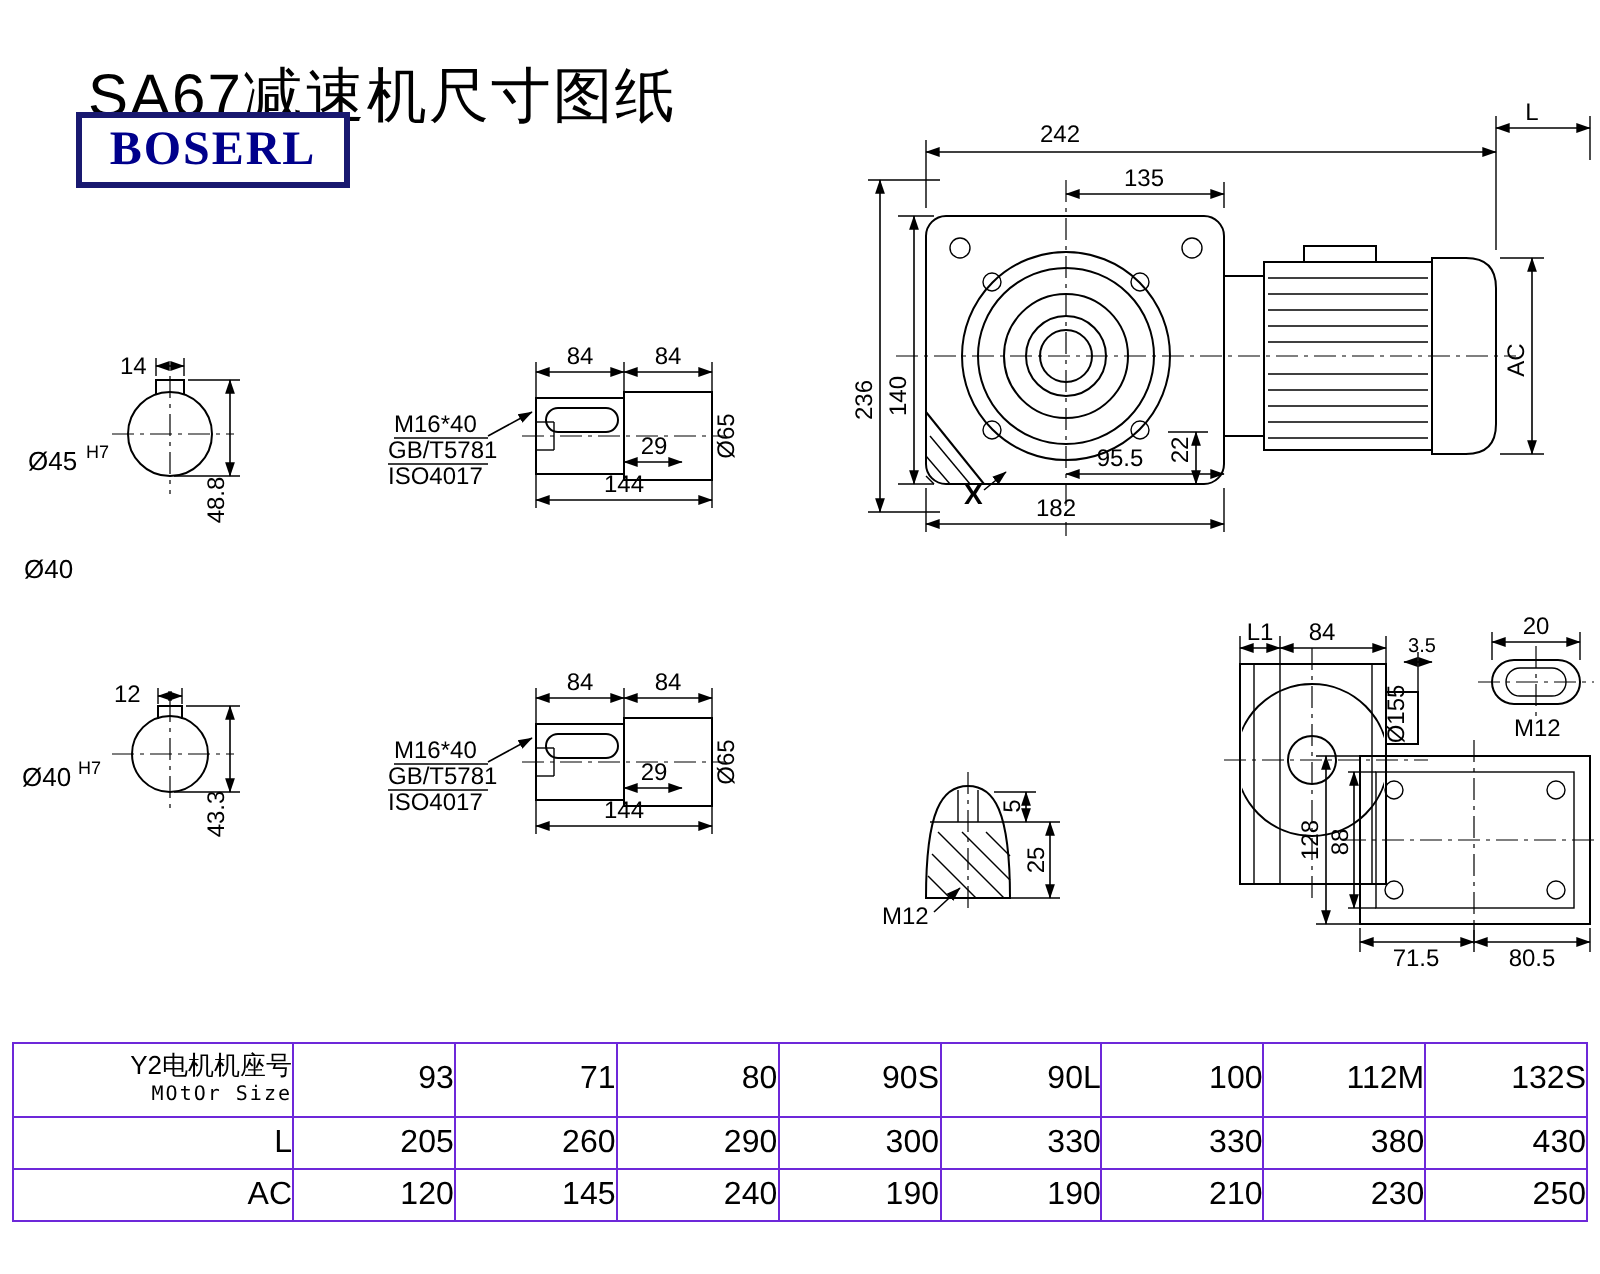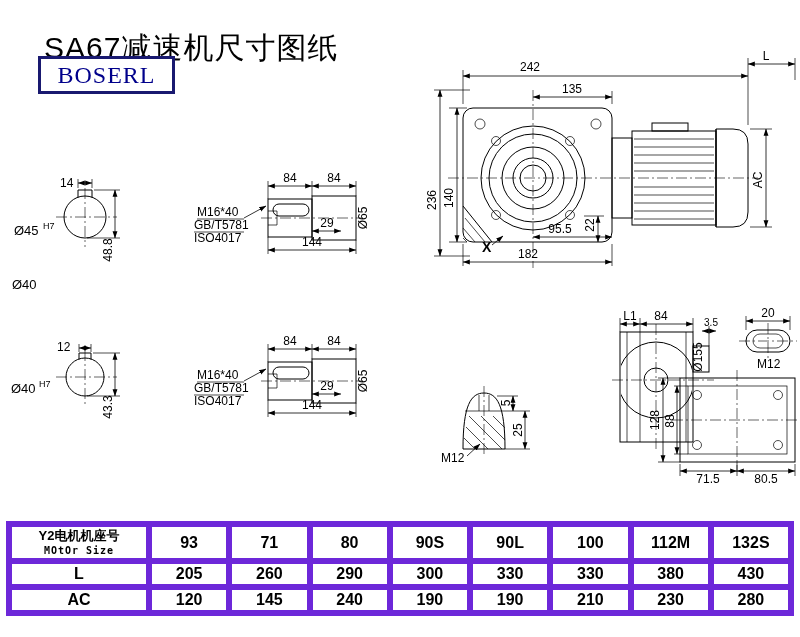--- a/index.html
+++ b/index.html
@@ -2,36 +2,36 @@
 <html><head>
 <meta charset="utf-8">
 <style>
   html,body{margin:0;padding:0}
   body{width:800px;height:637px;background:#fff;position:relative;overflow:hidden;
        font-family:"Liberation Sans",sans-serif;color:#000}
 
   #title{position:absolute;left:44px;top:8px;font-size:30px;font-weight:normal;letter-spacing:1px;white-space:nowrap}
   #logo{position:absolute;left:38px;top:56px;width:131px;height:32px;border:3px solid #191970;
         display:flex;align-items:center;justify-content:center;background:#fff;
-        font-family:"Liberation Serif",serif;font-weight:normal;font-size:24px;color:#00008B;letter-spacing:1px}
+        font-family:"Liberation Serif",serif;font-weight:bold;font-size:24px;color:#00008B;letter-spacing:1px}
 
   svg#drawing{position:absolute;left:0;top:0}
   .ln{stroke:#000;stroke-width:1;fill:none}
   .thin{stroke:#000;stroke-width:0.7;fill:none}
   .cl{stroke:#000;stroke-width:0.6;fill:none;stroke-dasharray:11 3 2 3}
   .dim{stroke:#000;stroke-width:0.8;fill:none;marker-start:url(#ar);marker-end:url(#ar)}
   .ldr{stroke:#000;stroke-width:0.8;fill:none;marker-end:url(#ar)}
   text.d{font-family:"Liberation Sans",sans-serif;font-size:12px;fill:#000}
   text.mid{text-anchor:middle}
   text.small{font-size:9px}
   text.big{font-size:13px}
   text.bx{font-size:14px;font-weight:bold}
 
   #spec-table{position:absolute;left:6px;top:521px;width:788px;border-collapse:collapse;table-layout:fixed;background:#fff}
-  #spec-table th,#spec-table td{border:6px solid #6d28d9;text-align:center;vertical-align:middle;padding:0;font-weight:bold;font-size:16px}
+  #spec-table th,#spec-table td{border:1px solid #6d28d9;text-align:right;vertical-align:middle;padding:0;font-weight:normal;font-size:16px}
   #spec-table tr.hdr{height:37px}
   #spec-table tr.data{height:26px}
   #spec-table .cn{font-size:13px;line-height:15px}
   #spec-table .mono{font-family:"DejaVu Sans Mono",monospace;font-size:10px;line-height:15px;letter-spacing:1px}
 </style>
 </head>
 <body>
 
 <h1 id="title">SA67减速机尺寸图纸</h1>
 <div id="logo">BOSERL</div>
@@ -347,16 +347,16 @@
   </tr>
   <tr class="data">
     <th>AC</th>
     <td>120</td>
     <td>145</td>
     <td>240</td>
     <td>190</td>
     <td>190</td>
     <td>210</td>
     <td>230</td>
-    <td>280</td>
+    <td>250</td>
   </tr>
 </tbody>
   </table>
 
 </body></html>

